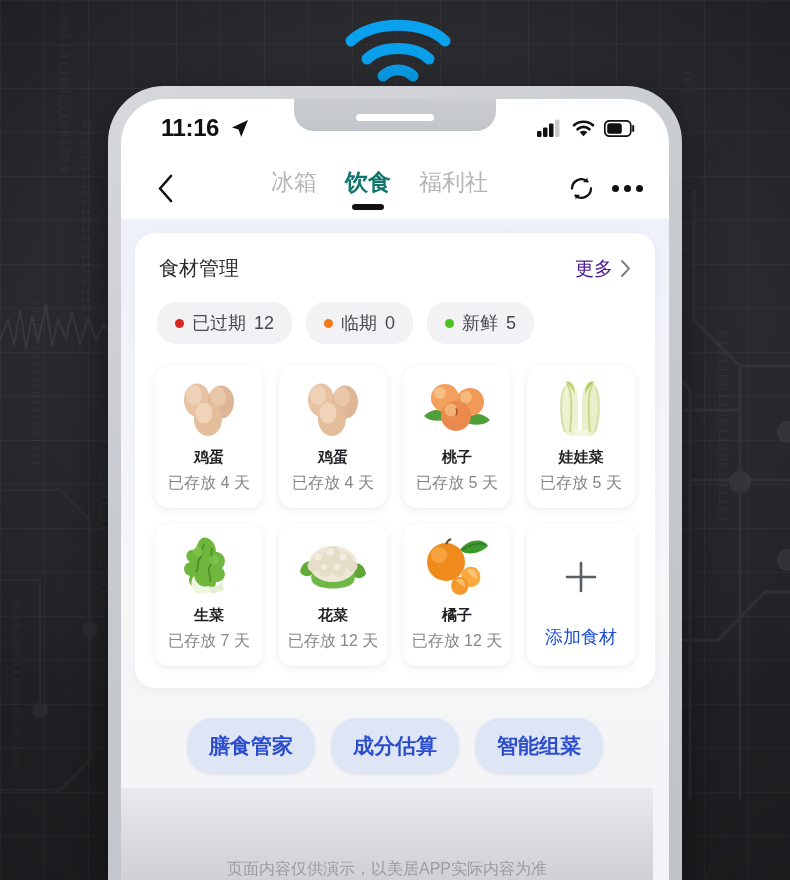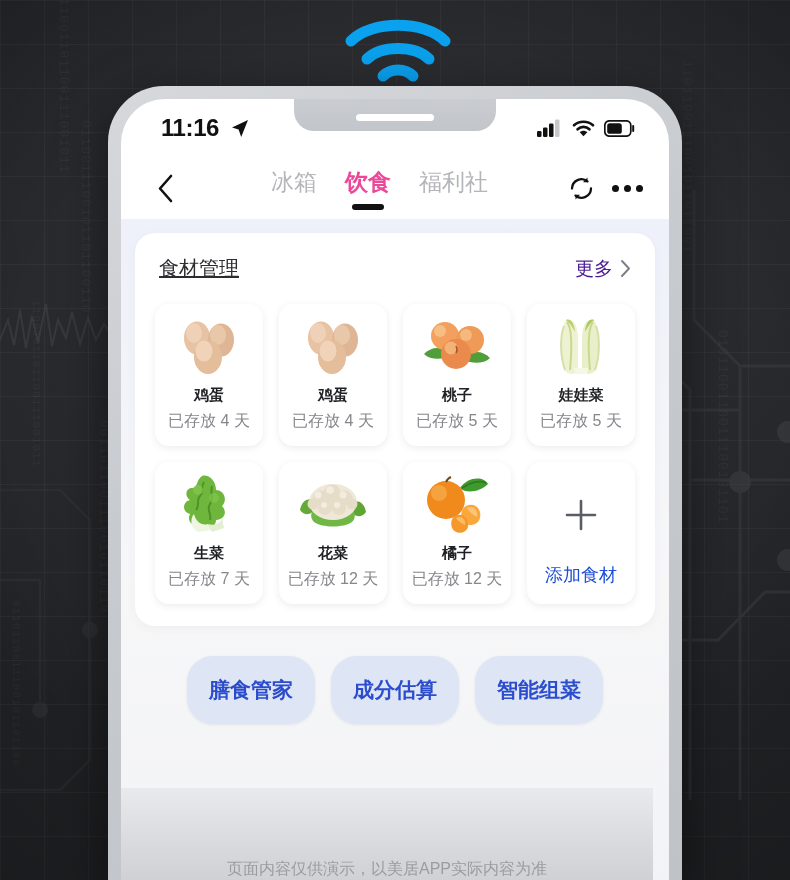--- a/index.html
+++ b/index.html
@@ -149,21 +149,21 @@
     padding-left: 6px;
   }
   .nav-tab {
     position: relative;
     font-size: 23px;
     color: #b4b5b8;
     padding-bottom: 12px;
     cursor: pointer;
     white-space: nowrap;
   }
-  .nav-tab.active { color: #ec4899; font-weight: bold; }
+  .nav-tab.active { color: #0f766e; font-weight: bold; }
   .nav-tab.active::after {
     content: "";
     position: absolute;
     left: 50%;
     transform: translateX(-50%);
     bottom: 0;
     width: 32px;
     height: 6px;
     border-radius: 3px;
     background: #111;
@@ -186,21 +186,21 @@
     padding: 20px 20px 22px 20px;
     box-shadow: 0 2px 10px rgba(70,80,120,0.05);
   }
 
   .panel-head {
     display: flex;
     align-items: center;
     justify-content: space-between;
     padding: 2px 4px 0 4px;
   }
-  .panel-title { font-size: 20px; color: #2b2d30; text-decoration: underline; }
+  .panel-title { font-size: 20px; color: #2b2d30; }
   .panel-more {
     display: flex;
     align-items: center;
     gap: 7px;
     font-size: 19px;
     color: #4c1d95;
     cursor: pointer;
   }
 
   
@@ -264,21 +264,21 @@
     gap: 16px;
     margin-top: 30px;
   }
   .action-btn {
     background: #dee5f4;
     color: #2b4ccd;
     font-size: 21px;
     font-weight: bold;
     border: none;
     border-radius: 26px;
-    padding: 20px 22px;
+    padding: 14px 22px;
     cursor: pointer;
     font-family: inherit;
     box-shadow: 0 1px 3px rgba(60,80,150,0.10);
     white-space: nowrap;
   }
 
   
   .disclaimer-zone {
     position: absolute;
     left: 0;
@@ -428,20 +428,37 @@
         <div class="panel-head">
           <div class="panel-title">食材管理</div>
           <div class="panel-more">
             <span>更多</span>
             <svg width="11" height="19" viewBox="0 0 11 19">
               <path d="M2 2 L9 9.5 L2 17" fill="none" stroke="#7b7e84" stroke-width="1.9" stroke-linecap="round" stroke-linejoin="round"></path>
             </svg>
           </div>
         </div>
 
+        <div class="chips">
+          <div class="chip">
+            <span class="chip-dot" style="background:#d9281f"></span>
+            <span>已过期</span>
+            <span>12</span>
+          </div>
+          <div class="chip">
+            <span class="chip-dot" style="background:#f07b1d"></span>
+            <span>临期</span>
+            <span>0</span>
+          </div>
+          <div class="chip">
+            <span class="chip-dot" style="background:#4cc122"></span>
+            <span>新鲜</span>
+            <span>5</span>
+          </div>
+        </div>
 
         <div class="food-grid">
 
           <div class="food-card">
             <div class="food-img">
               <svg viewBox="0 0 74 64" width="74" height="64">
                 <ellipse cx="25" cy="24" rx="13" ry="16.5" fill="#e7c3a3"></ellipse>
                 <ellipse cx="22" cy="19" rx="8" ry="10" fill="#f0d4ba" opacity="0.8"></ellipse>
                 <ellipse cx="49" cy="26" rx="13" ry="16.5" fill="#dfb695"></ellipse>
                 <ellipse cx="46" cy="21" rx="8" ry="10" fill="#ecceb2" opacity="0.75"></ellipse>

